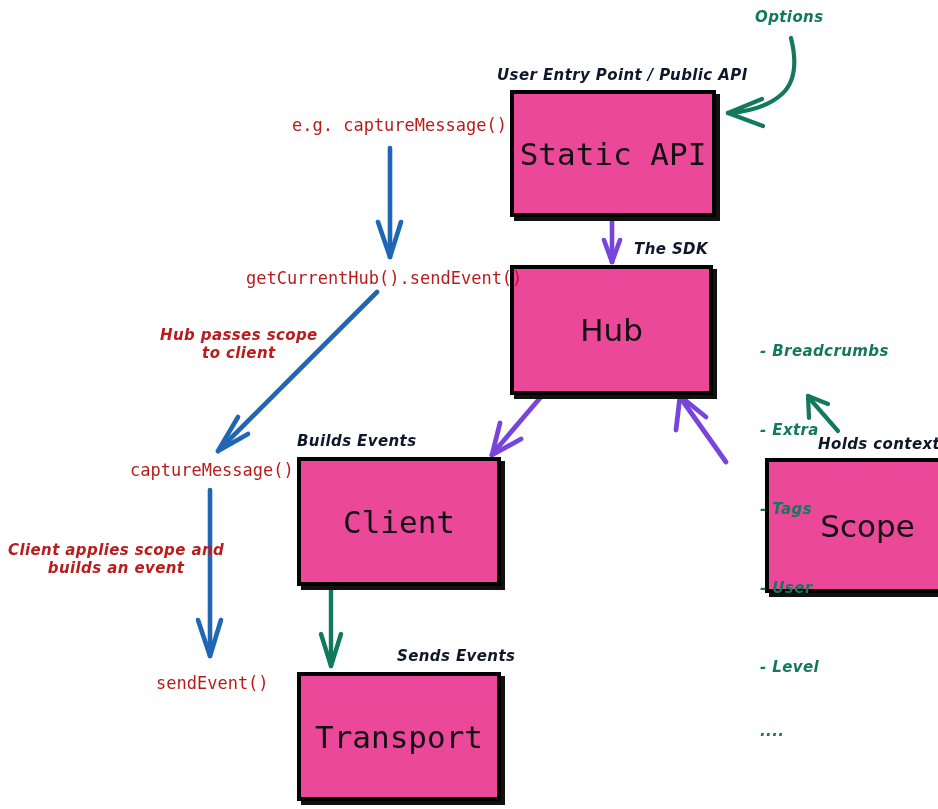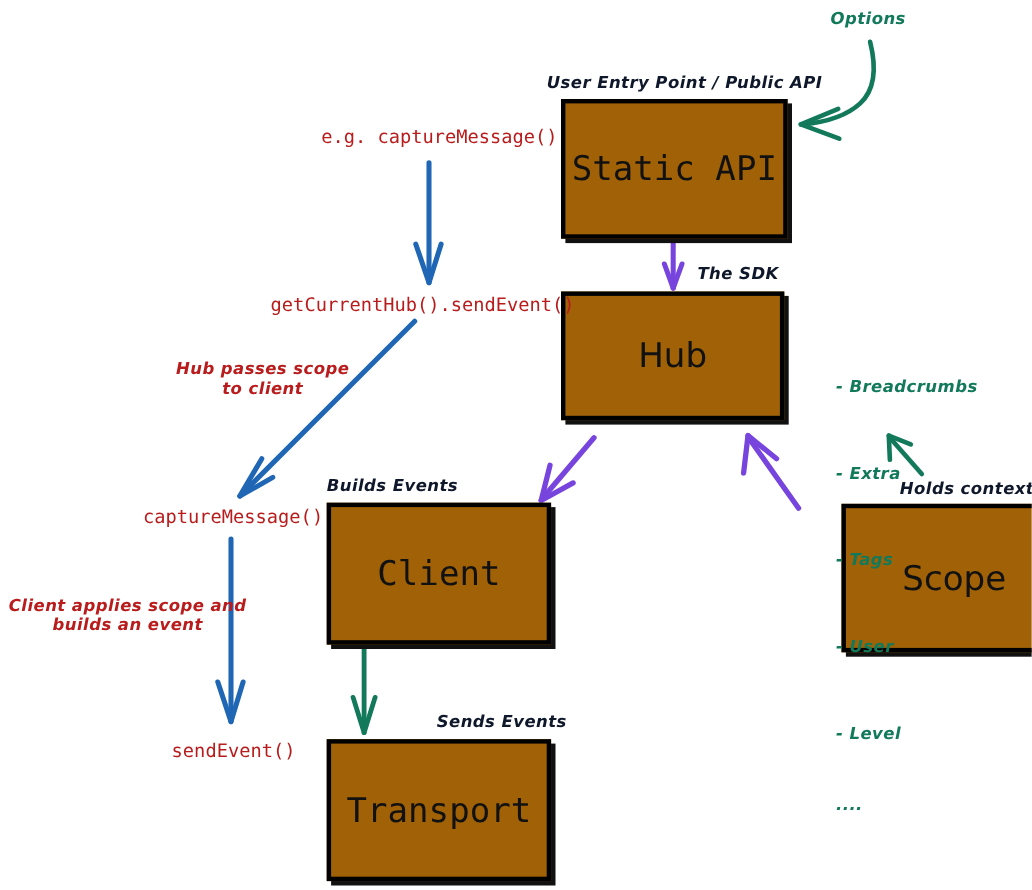--- a/index.html
+++ b/index.html
@@ -19,21 +19,21 @@
     position: absolute;
     left: 0;
     top: 0;
     width: 938px;
     height: 809px;
     overflow: visible;
   }
   .box {
     position: absolute;
     box-sizing: border-box;
-    background: #a16207;
+    background: #ec4899;
     border: 4px solid #000000;
     box-shadow: 4px 4px 0 #111111;
     display: flex;
     align-items: center;
     justify-content: center;
   }
   .box-label-mono {
     font-family: "DejaVu Sans Mono", monospace;
     font-size: 31px;
     color: #111111;
@@ -136,21 +136,21 @@
       <path d="M 331 588 L 331 660" fill="none" stroke="#12795a" stroke-width="4.4" stroke-linecap="round"></path>
       <path d="M 331 666 L 321 634" fill="none" stroke="#12795a" stroke-width="4.4" stroke-linecap="round"></path>
       <path d="M 331 666 L 341 634" fill="none" stroke="#12795a" stroke-width="4.4" stroke-linecap="round"></path>
     </g>
   </svg>
 
   <div class="box" style="left:510px; top:90px; width:206px; height:127px;">
     <span class="box-label-mono">Static API</span>
   </div>
 
-  <div class="box" style="left:510px; top:265px; width:203px; height:117px;">
+  <div class="box" style="left:510px; top:265px; width:203px; height:130px;">
     <span class="box-label-sans">Hub</span>
   </div>
 
   <div class="box" style="left:297px; top:457px; width:204px; height:129px;">
     <span class="box-label-mono">Client</span>
   </div>
 
   <div class="box" style="left:725px; top:458px; width:205px; height:135px;margin-left:40px;">
     <span class="box-label-sans">Scope</span>
   </div>

